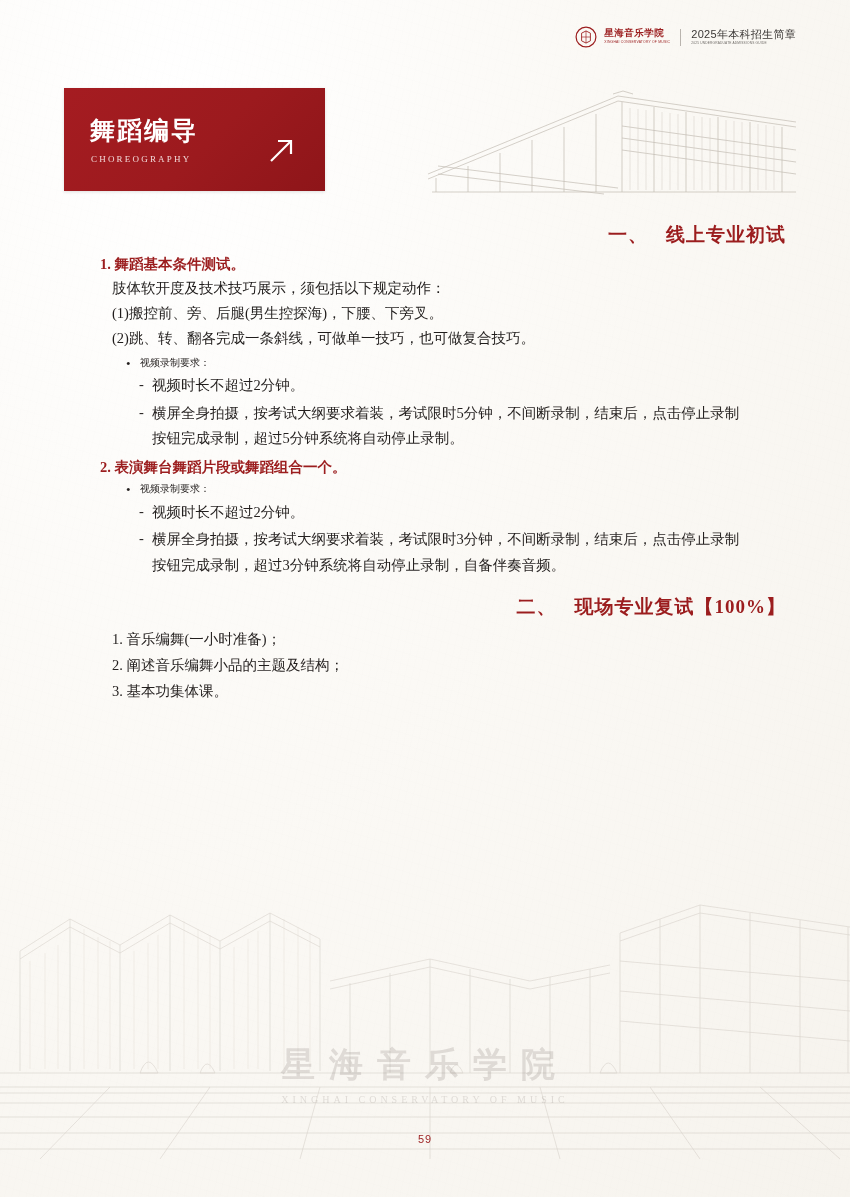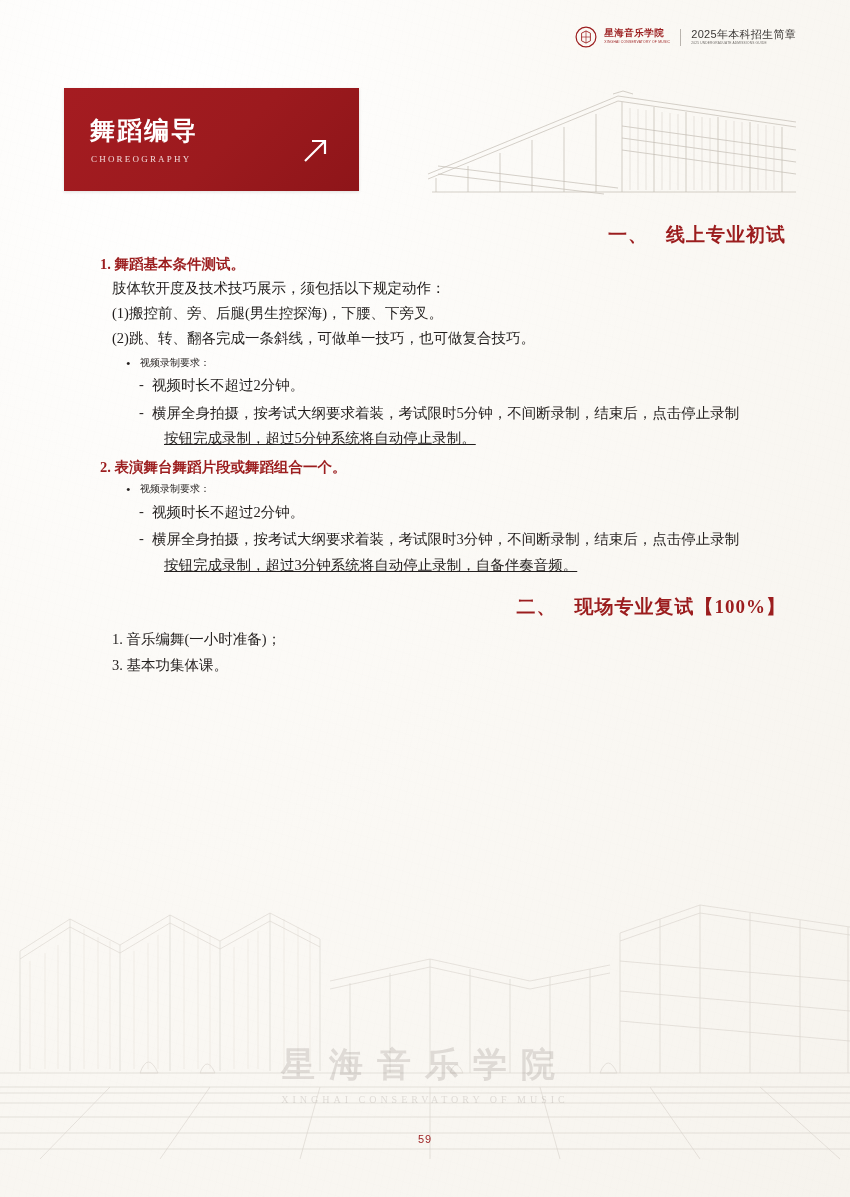--- a/index.html
+++ b/index.html
@@ -89,21 +89,21 @@
     font-family: "Liberation Sans", sans-serif;
     letter-spacing: .2px;
     margin-top: 2px;
   }
 
   
   .title-banner {
     position: absolute;
     left: 64px;
     top: 88px;
-    width: 295px;
+    width: 261px;
     height: 103px;
     background: linear-gradient(135deg, #a51c21 0%, #9c1a1e 55%, #8e1519 100%);
     color: #fff;
     box-shadow: 0 1px 3px rgba(0,0,0,.12);
   }
   .title-cn {
     position: absolute;
     left: 26px;
     top: 26px;
     font-size: 25px;
@@ -228,22 +228,21 @@
     padding-left: 14px;
   }
   .bullet-dash::before {
     content: "-";
     position: absolute;
     left: 1px;
     top: -1px;
   }
   .bullet-dash .cont {
     display: block;
-    margin-left: 12px;
-    text-decoration: underline;
+    margin-left: 0;
   }
   .num-line {
     font-size: 14.5px;
     line-height: 1.8;
     margin: 0 0 0 48px;
     font-family: "Liberation Serif", serif;
   }
 
   
   .page-number {
@@ -328,20 +327,21 @@
     <div class="bullet-dash">视频时长不超过2分钟。</div>
     <div class="bullet-dash">
       <span>横屏全身拍摄，按考试大纲要求着装，考试限时3分钟，不间断录制，结束后，点击停止录制</span>
       <span class="cont">按钮完成录制，超过3分钟系统将自动停止录制，自备伴奏音频。</span>
     </div>
 
     <h2 class="sec-head second">
       <span class="sec-num">二、</span><span>现场专业复试【100%】</span>
     </h2>
     <p class="num-line">1. 音乐编舞(一小时准备)；</p>
+    <p class="num-line">2. 阐述音乐编舞小品的主题及结构；</p>
     <p class="num-line">3. 基本功集体课。</p>
   </div>
 
   <svg class="campus-bottom" viewBox="0 0 850 320" preserveAspectRatio="none">
     <g stroke="#bdb6ac" stroke-width="0.6" fill="none">
 
       <path d="M20 110 L70 78 L120 104 L170 74 L220 100 L270 72 L320 98"></path>
       <path d="M20 118 L70 86 L120 112 L170 82 L220 108 L270 80 L320 106"></path>
       <path d="M20 110 L20 230 M70 78 L70 230 M120 104 L120 230 M170 74 L170 230 M220 100 L220 230 M270 72 L270 230 M320 98 L320 230"></path>
       <path d="M0 232 L850 232"></path>

